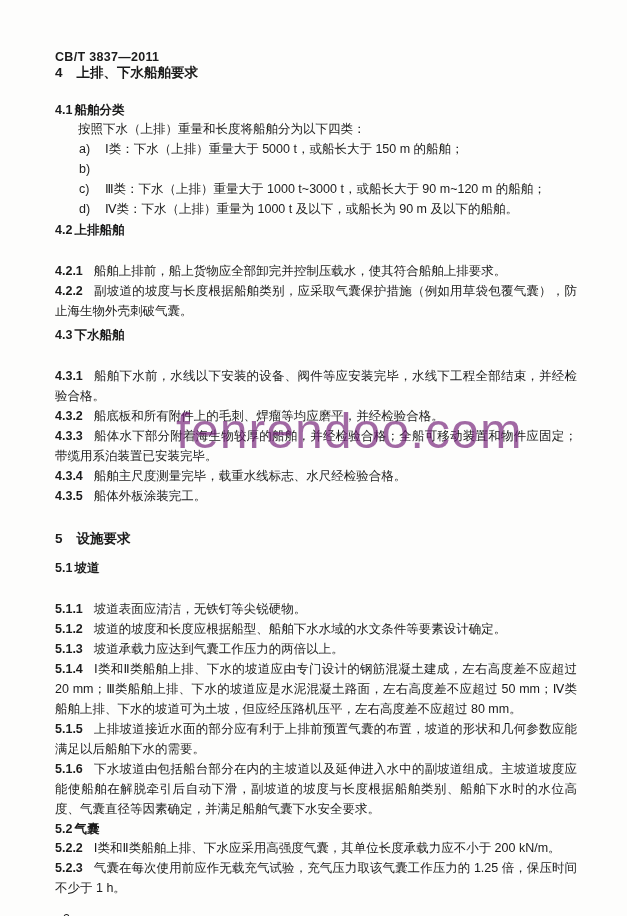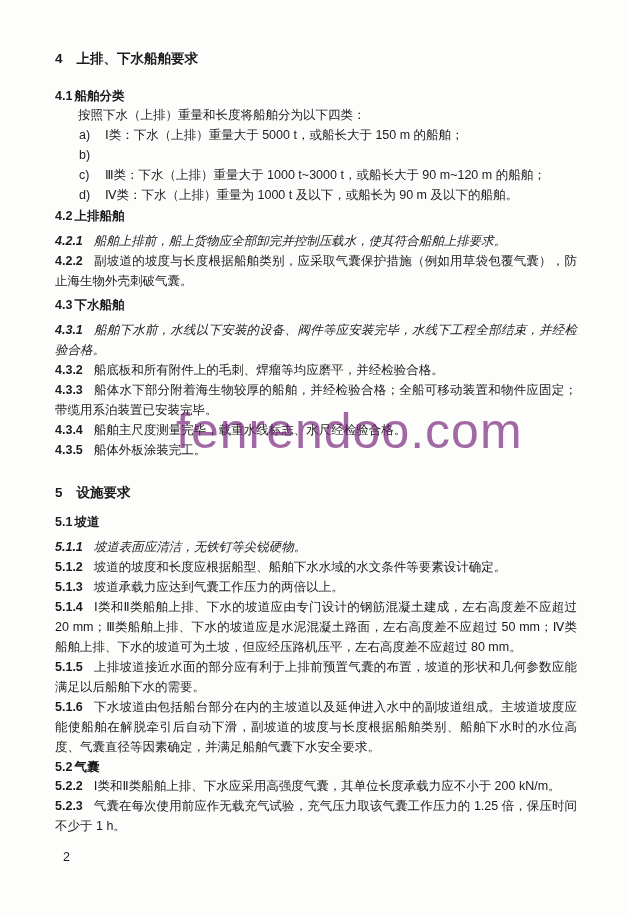--- a/index.html
+++ b/index.html
@@ -55,21 +55,21 @@
   .list { margin: 0; }
   .list-item {
     display: flex;
     padding-left: 24px;
   }
   .li-label {
     width: 26px;
     flex: 0 0 26px;
   }
   .clause { margin: 0; }
-  .clause-first { margin-top: 6px; font-style: italic; }
+  .clause-first { margin-top: 22px; }
   .c-num {
     font-weight: bold;
     margin-right: 11px;
     white-space: nowrap;
   }
   .watermark {
     position: absolute;
     z-index: 2;
     left: 152px;
     top: 404px;
@@ -90,20 +90,21 @@
 </style>
 </head>
 <body>
 
 <div class="page">
 
   <div class="watermark">fenrendoo.com</div>
 
   <div class="content">
 
+    <div class="doc-num">CB/T 3837—2011</div>
 
     <div class="h-chapter" id="chapter-4-heading">
       <span class="h-num">4</span><span>上排、下水船舶要求</span>
     </div>
 
     <div class="h-section" id="sec-4-1">
       <span class="h-num">4.1</span><span>船舶分类</span>
     </div>
 
     <div class="para intro">按照下水（上排）重量和长度将船舶分为以下四类：</div>

